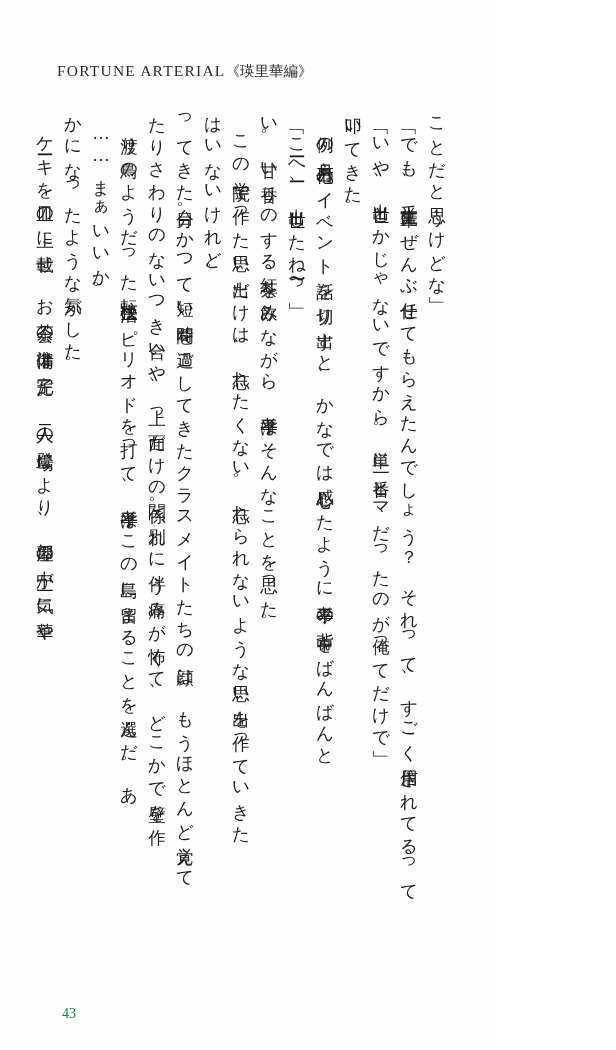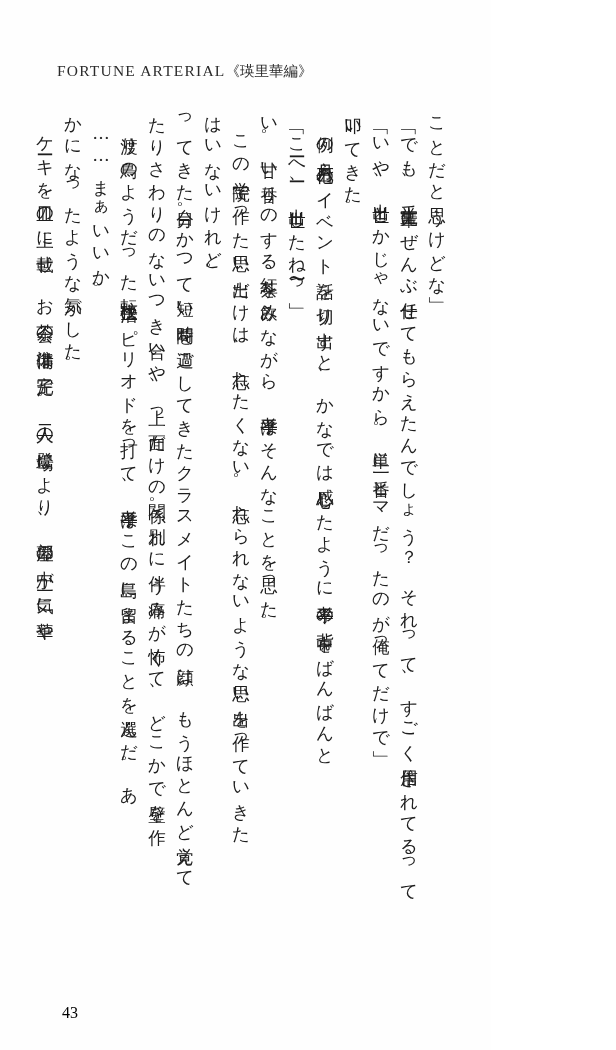--- a/index.html
+++ b/index.html
@@ -75,22 +75,22 @@
 
   
   .tcol.indent1 { padding-top: 18px; }
   .tcol.indent2 { padding-top: 0px; }
 
   
   .folio {
     position: absolute;
     left: 62px;
     bottom: 28px;
-    font-size: 16px;
-    color: #000000;
+    font-size: 14px;
+    color: #15803d;
     font-family: "Liberation Serif", "DejaVu Serif", serif;
   }
 </style>
 </head>
 <body>
 
 <div class="page">
 
   <div class="running-header">
     <span class="title-roman">FORTUNE ARTERIAL</span><span class="title-jp">《瑛里華編》</span>

